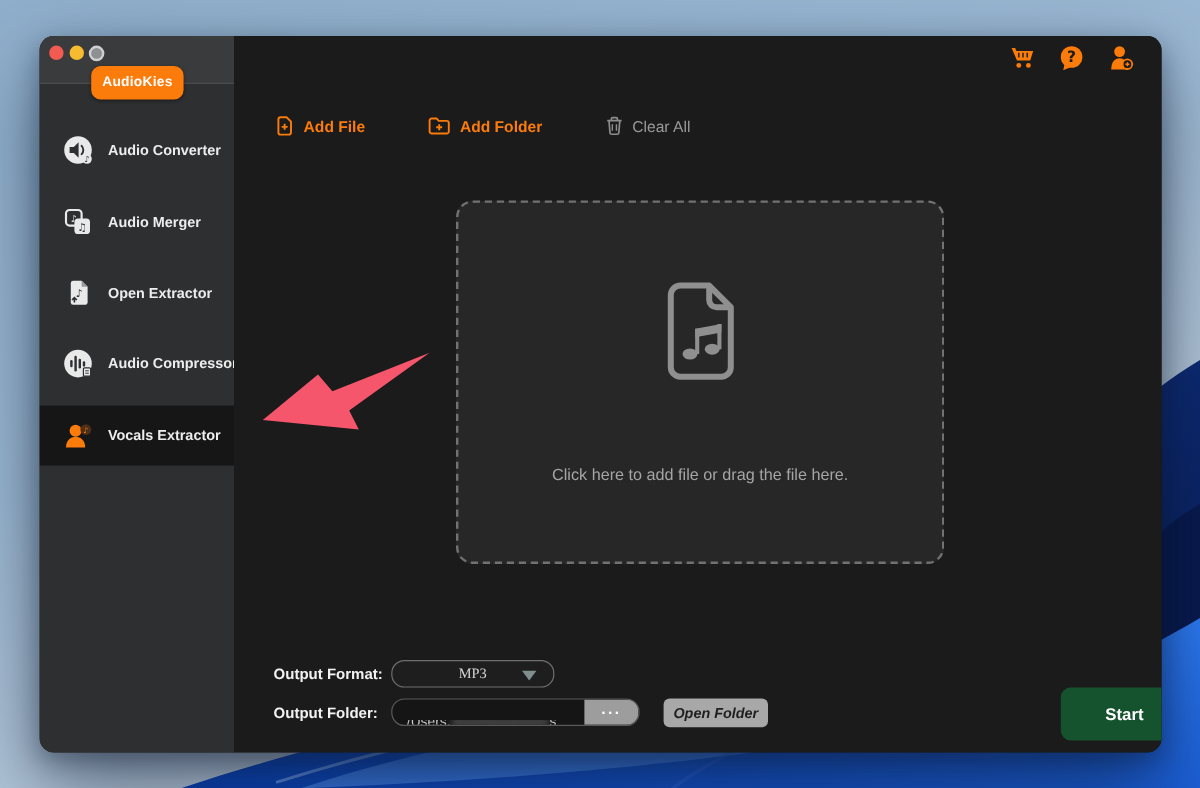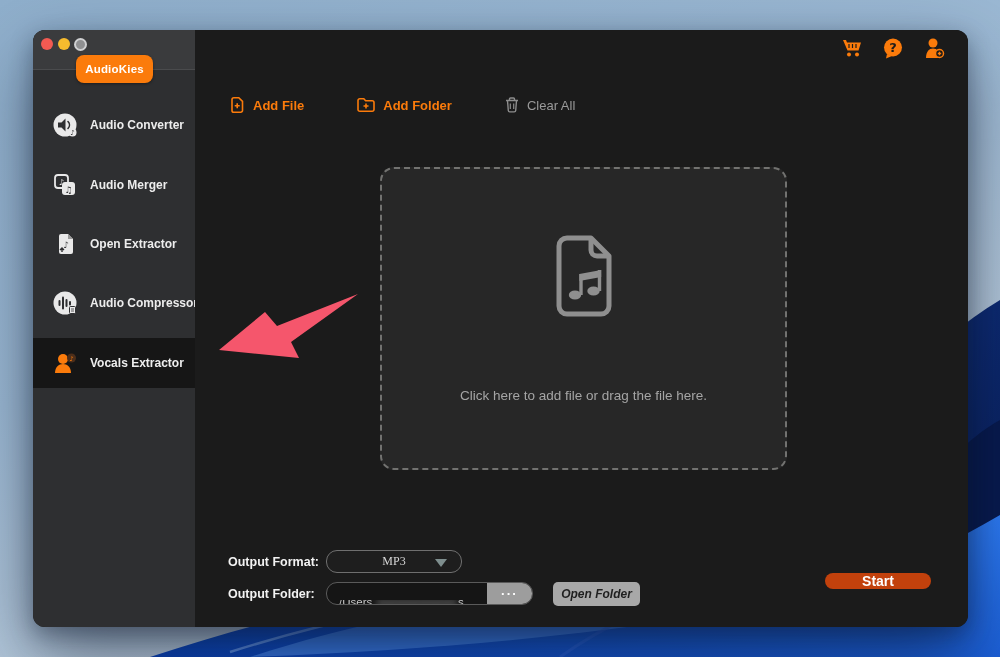--- a/index.html
+++ b/index.html
@@ -74,22 +74,22 @@
   .folder-text { flex:1; display:flex; align-items:center; padding-left:12px; color:#c8c8c8; font-size:11.5px; overflow:hidden; white-space:nowrap;margin-top:17px; }
   .redacted { display:inline-block; color:#bdbdbd; filter:blur(3px); margin:0 1px; }
   .browse-btn { width:45px; background:#9d9d9d; color:#fff; font-size:13px; font-weight:700; letter-spacing:2px;
     display:flex; align-items:center; justify-content:center; cursor:pointer; line-height:10px; padding-bottom:5px; }
   .open-folder {
     position:absolute; left:520px; top:552px; width:87px; height:24px;
     background:#a8a8a8; border:none; border-radius:5px; color:#1f1f1f; font-size:12px; font-weight:600;
     font-family:"Liberation Sans",sans-serif; cursor:pointer;font-style:italic;
   }
   .start-btn {
-    position:absolute; left:792px; top:543px; width:106px; height:16px;
-    background:#c2410c; border:none; border-radius:8px; color:#fff; font-size:14px; font-weight:600;
+    position:absolute; left:851px; top:543px; width:106px; height:44px;
+    background:#14532d; border:none; border-radius:8px; color:#fff; font-size:14px; font-weight:600;
     font-family:"Liberation Sans",sans-serif; cursor:pointer;
   }
   .arrow-annot { position:absolute; left:180px; top:258px; width:150px; height:80px; z-index:9; }
 </style>
 </head>
 <body>
 
 <svg id="wallpaper" viewBox="0 0 1000 657" preserveAspectRatio="none">
   <defs>
     <linearGradient id="g1" x1="0" y1="1" x2="1" y2="0">

